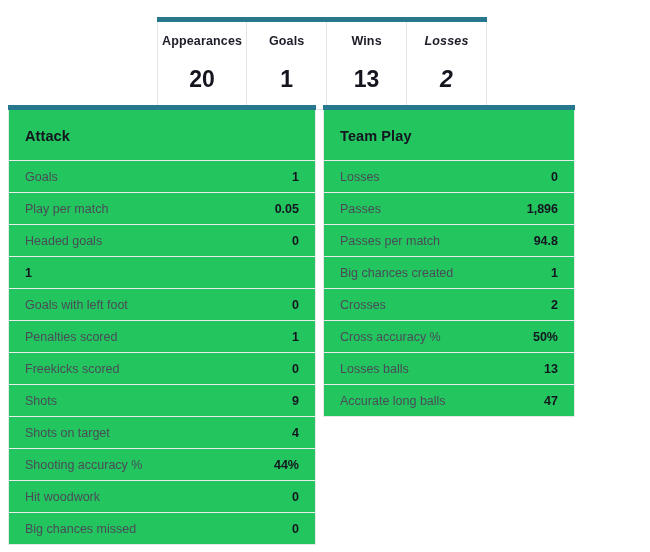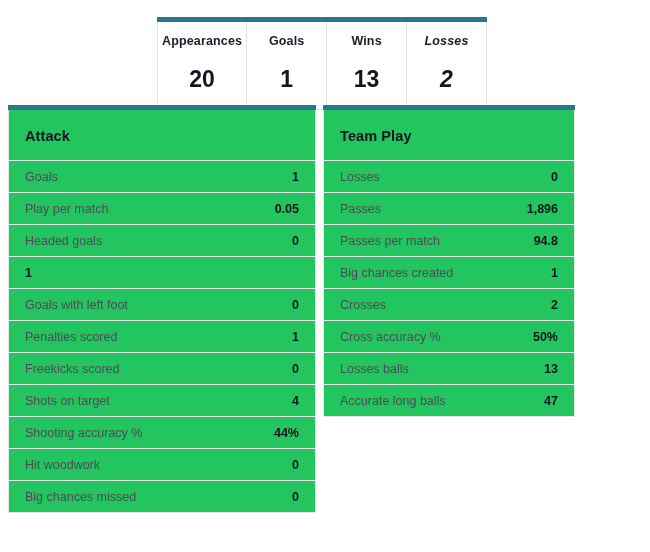--- a/index.html
+++ b/index.html
@@ -161,20 +161,24 @@
         </div>
         <div class="stat-row">
           <span class="stat-label">Penalties scored</span>
           <span class="stat-value">1</span>
         </div>
         <div class="stat-row">
           <span class="stat-label">Freekicks scored</span>
           <span class="stat-value">0</span>
         </div>
         <div class="stat-row">
+          <span class="stat-label">Shots</span>
+          <span class="stat-value">9</span>
+        </div>
+        <div class="stat-row">
           <span class="stat-label">Shots on target</span>
           <span class="stat-value">4</span>
         </div>
         <div class="stat-row">
           <span class="stat-label">Shooting accuracy %</span>
           <span class="stat-value">44%</span>
         </div>
         <div class="stat-row">
           <span class="stat-label">Hit woodwork</span>
           <span class="stat-value">0</span>

